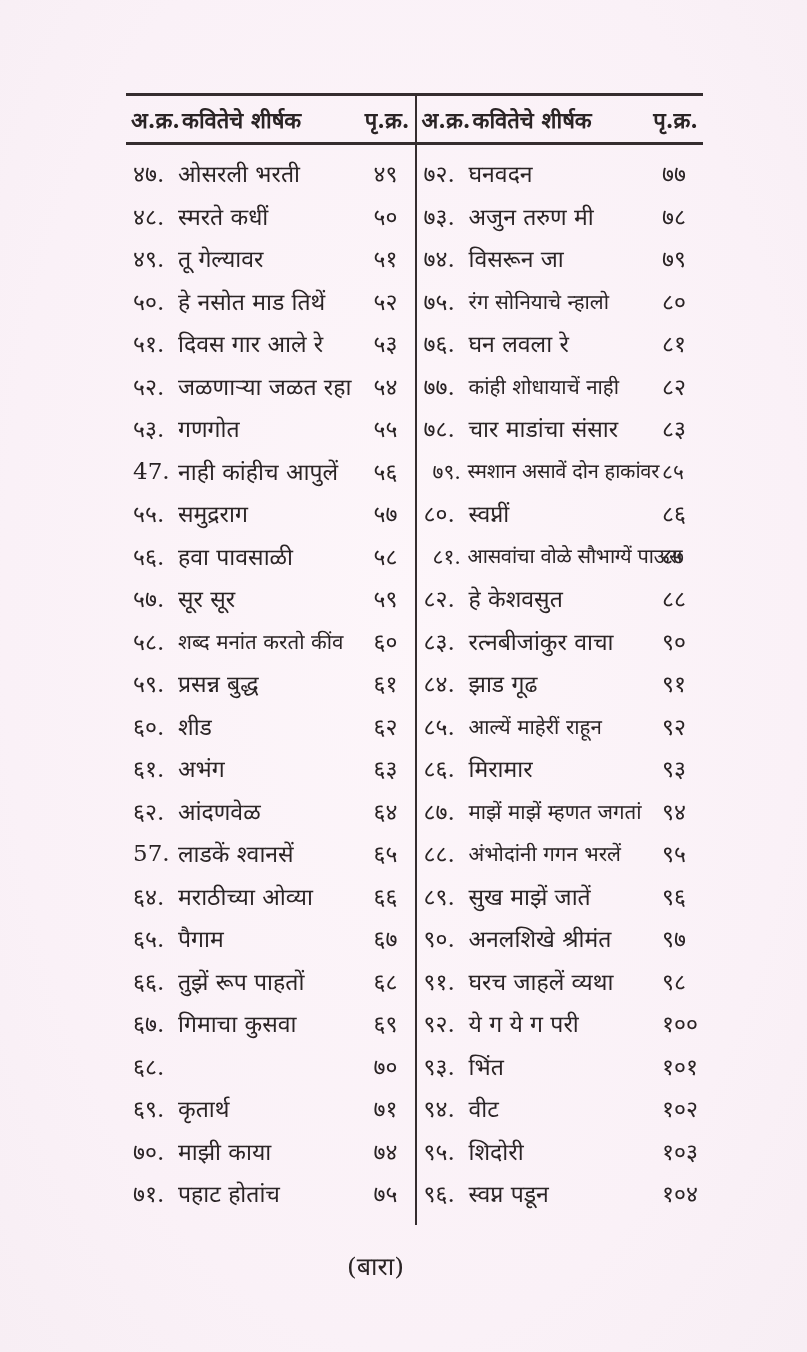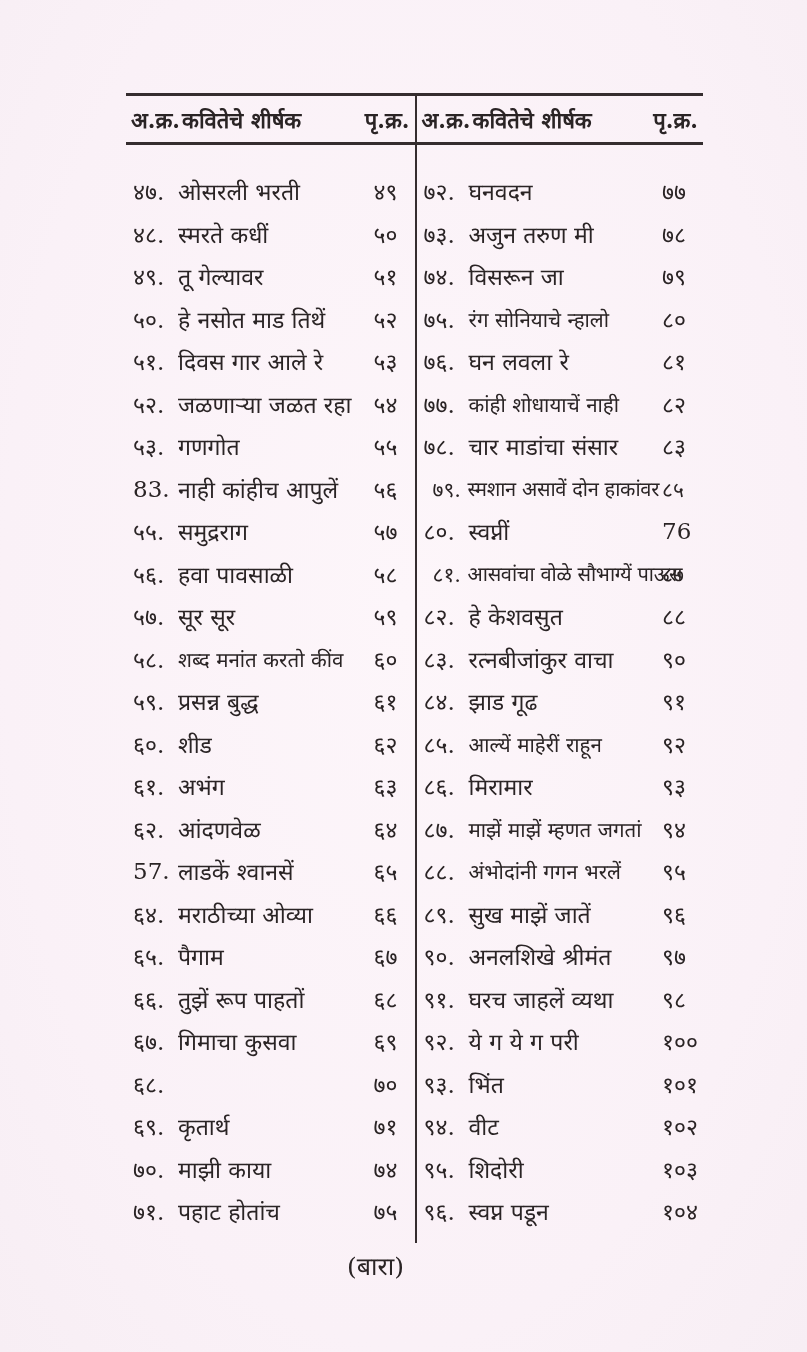--- a/index.html
+++ b/index.html
@@ -26,21 +26,21 @@
   }
   .toc-col.right { border-left: 2px solid #352d2f; }
   .toc-header {
     display: flex;
     align-items: center;
     height: 46px;
     border-bottom: 3px solid #352d2f;
     font-weight: bold;
     font-size: 22px;
   }
-  .toc-rows { padding-top: 25px; }
+  .toc-rows { padding-top: 7px; }
   .row {
     display: flex;
     align-items: center;
     height: 42.5px;
     font-size: 23px;
   }
   .serial {
     width: 52px;
     box-sizing: border-box;
     padding-left: 7px;
@@ -113,21 +113,21 @@
             <span class="serial">५२.</span>
             <span class="title">जळणाऱ्या जळत रहा</span>
             <span class="pagenum">५४</span>
           </div>
           <div class="row">
             <span class="serial">५३.</span>
             <span class="title">गणगोत</span>
             <span class="pagenum">५५</span>
           </div>
           <div class="row">
-            <span class="serial">83.</span>
+            <span class="serial">47.</span>
             <span class="title">नाही कांहीच आपुलें</span>
             <span class="pagenum">५६</span>
           </div>
           <div class="row">
             <span class="serial">५५.</span>
             <span class="title">समुद्रराग</span>
             <span class="pagenum">५७</span>
           </div>
           <div class="row">
             <span class="serial">५६.</span>
@@ -254,21 +254,21 @@
             <span class="pagenum">८३</span>
           </div>
           <div class="row tight2">
             <span class="serial">७९.</span>
             <span class="title">स्मशान असावें दोन हाकांवर</span>
             <span class="pagenum">८५</span>
           </div>
           <div class="row">
             <span class="serial">८०.</span>
             <span class="title">स्वप्नीं</span>
-            <span class="pagenum">76</span>
+            <span class="pagenum">८६</span>
           </div>
           <div class="row tight2">
             <span class="serial">८१.</span>
             <span class="title">आसवांचा वोळे सौभाग्यें पाऊस</span>
             <span class="pagenum">८७</span>
           </div>
           <div class="row">
             <span class="serial">८२.</span>
             <span class="title">हे केशवसुत</span>
             <span class="pagenum">८८</span>

